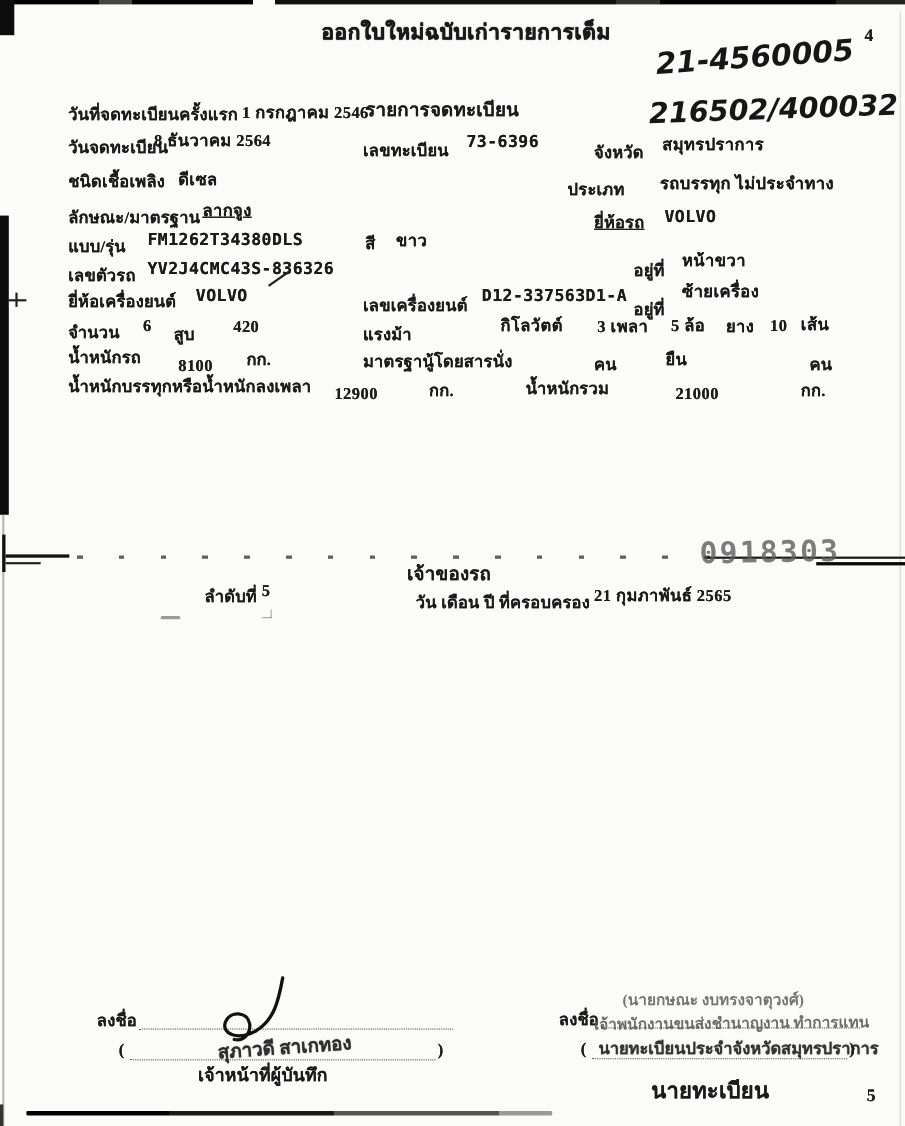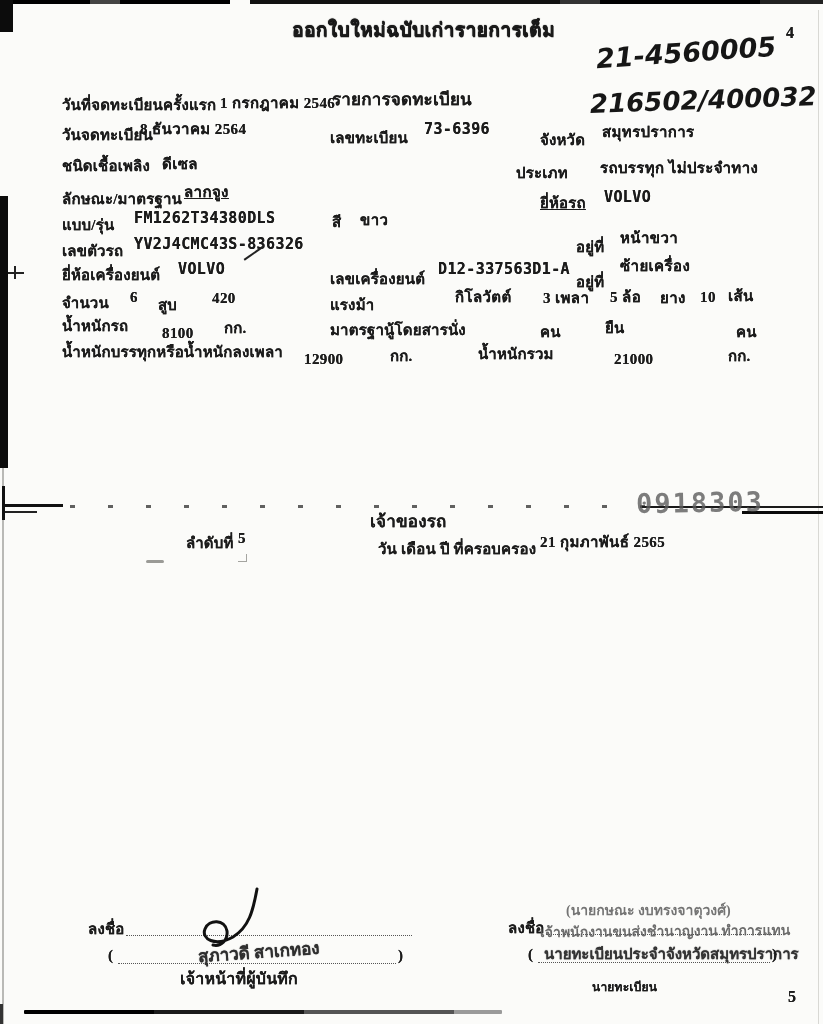--- a/index.html
+++ b/index.html
@@ -134,17 +134,17 @@
 <div class="abs t" style="left:180px;top:970px;font-size:16px;">เจ้าหน้าที่ผู้บันทึก</div>
 
 <div class="abs stampgray" style="left:566px;top:903px;font-size:14px;font-weight:600;opacity:.85;">(นายกษณะ งบทรงจาตุวงศ์)</div>
 <div class="abs t" style="left:508px;top:920px;">ลงชื่อ</div>
 <div class="abs finedots" style="left:546px;top:933px;width:236px;"></div>
 <div class="abs stampgray" style="left:540px;top:924px;font-size:14px;font-weight:700;opacity:.9;transform:rotate(-.5deg);">เจ้าพนักงานขนส่งชำนาญงาน ทำการแทน</div>
 <div class="abs t" style="left:528px;top:946px;">(</div>
 <div class="abs finedots" style="left:538px;top:961px;width:232px;"></div>
 <div class="abs" style="left:544px;top:946px;font-size:15px;font-weight:800;color:#333;text-shadow:0 0 1px #555;">นายทะเบียนประจำจังหวัดสมุทรปราการ</div>
 <div class="abs t" style="left:772px;top:946px;">)</div>
-<div class="abs t" style="left:592px;top:981px;font-size:12px;">นายทะเบียน</div>
+<div class="abs t" style="left:592px;top:981px;font-size:20px;">นายทะเบียน</div>
 <div class="abs t" style="left:788px;top:988px;font-size:16px;">5</div>
 
 <div class="abs" style="left:24px;top:1010px;width:478px;height:4px;background:linear-gradient(90deg,#000 0 130px,#1a1a1a 130px 280px,#555 280px 430px,#9a9a9a 430px 478px);border-radius:1px;"></div>
 <div class="abs" style="left:0;top:1004px;width:3px;height:20px;background:#333;"></div>
 
 </body></html>

